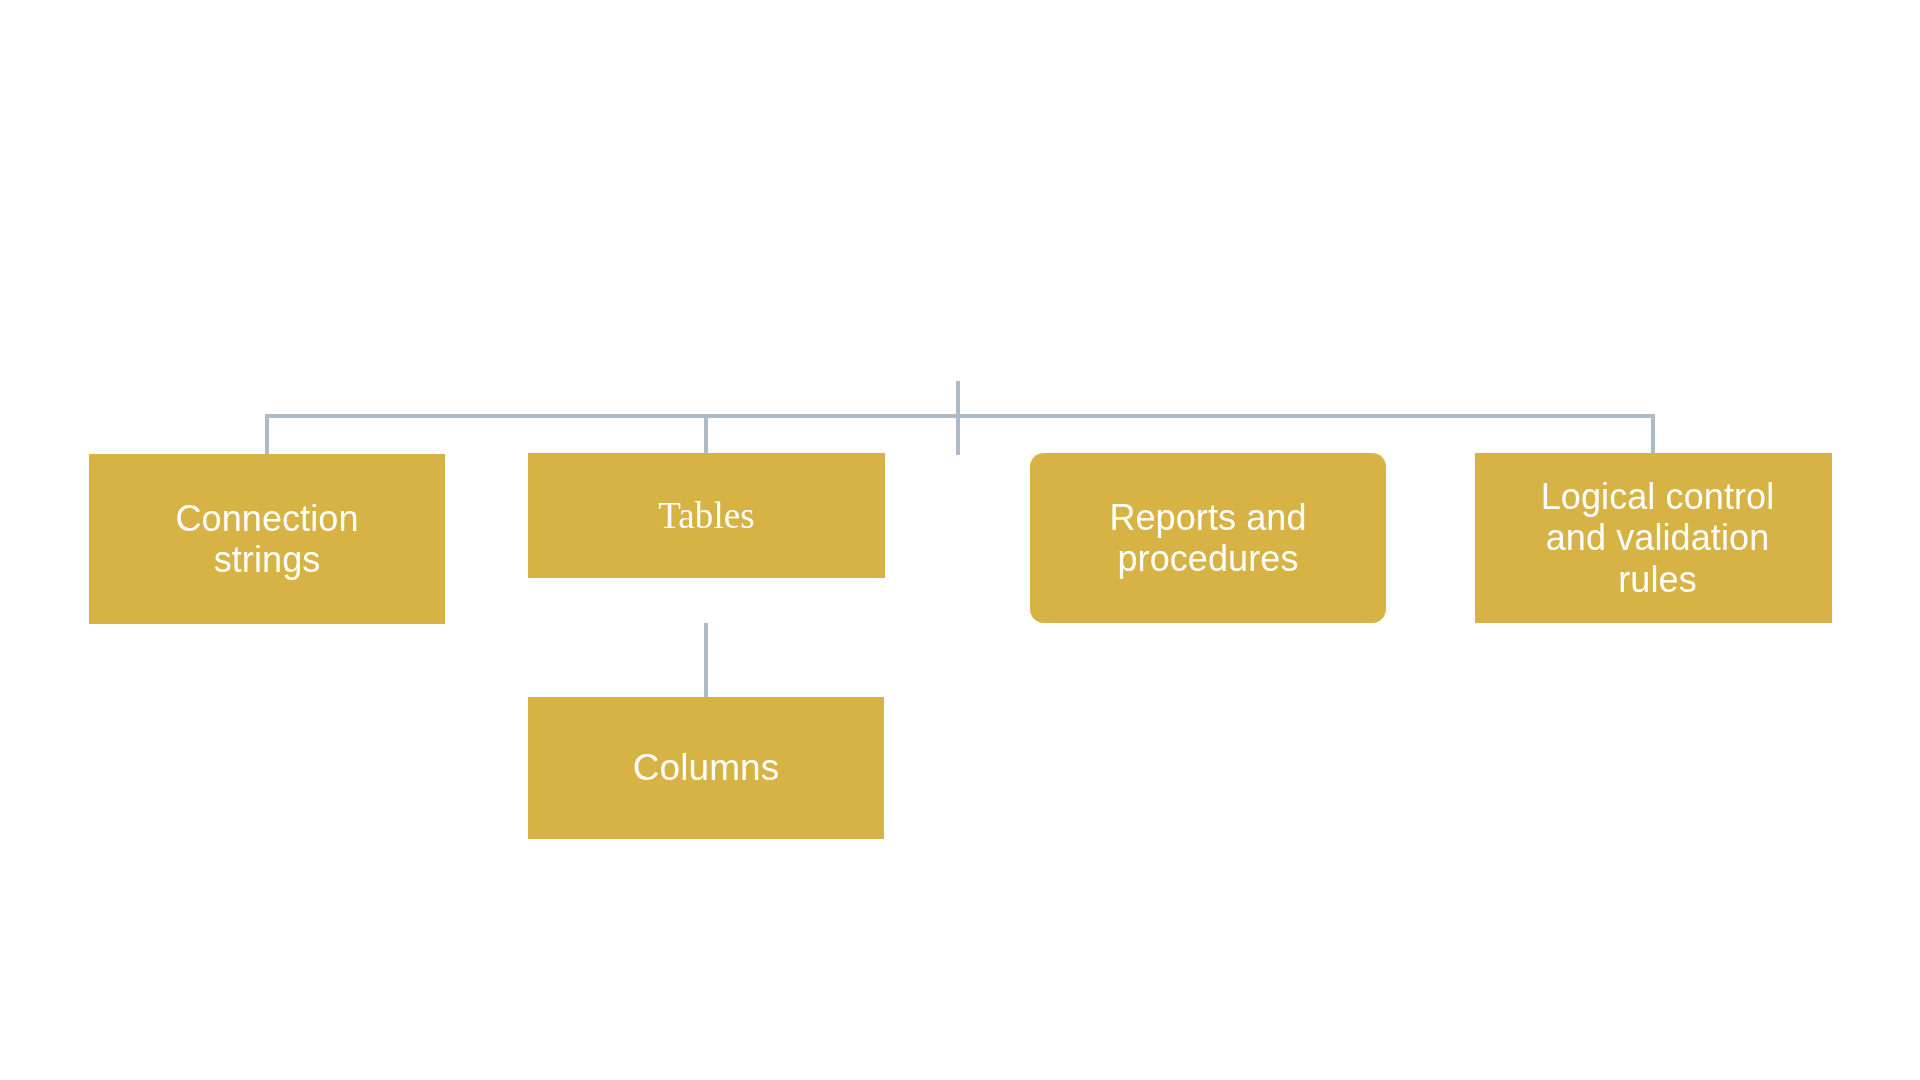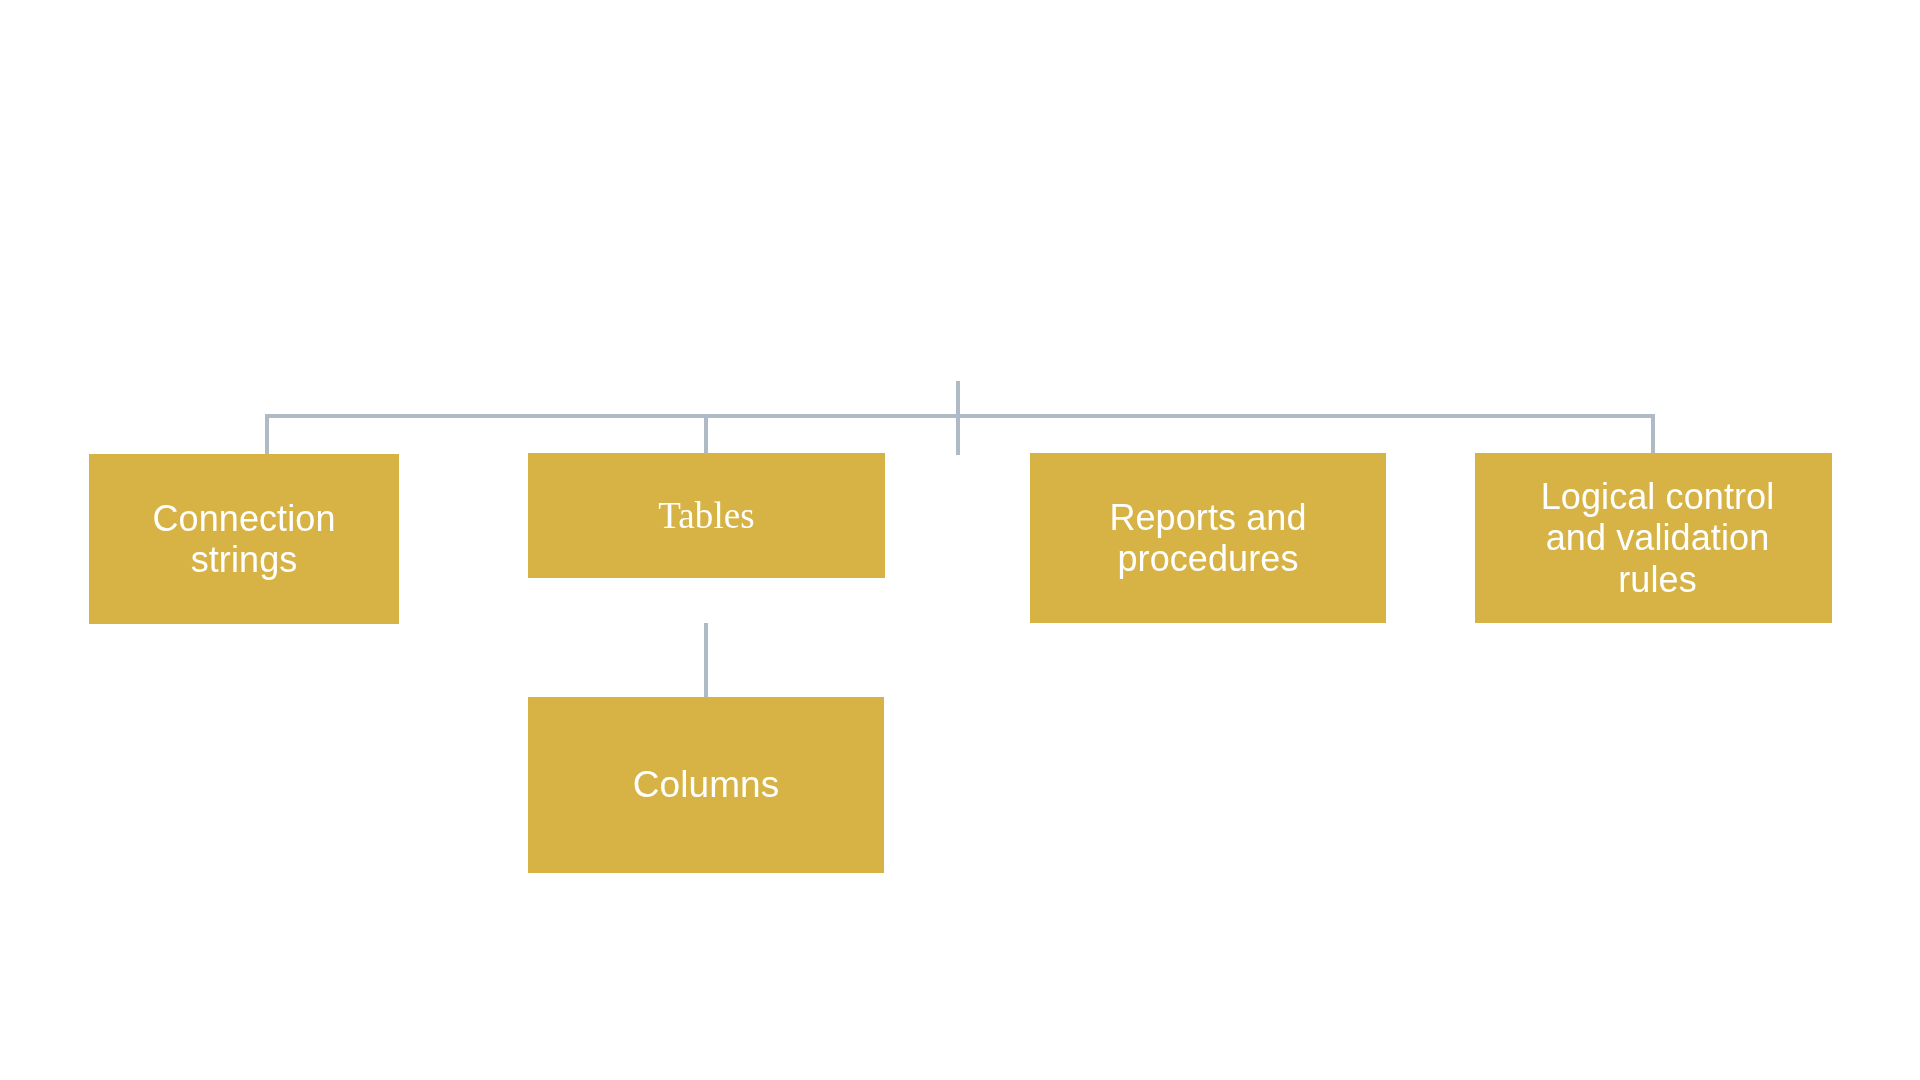--- a/index.html
+++ b/index.html
@@ -75,37 +75,37 @@
     <div class="conn" style="left:704px; top:414px; width:4px; height:41px;"></div>
 
     <div class="conn" style="left:956px; top:414px; width:4px; height:41px;"></div>
 
     <div class="conn" style="left:1651px; top:414px; width:4px; height:41px;"></div>
 
     <div class="conn" style="left:704px; top:623px; width:4px; height:76px;"></div>
   </div>
 
 
-  <div class="node" style="left:89px; top:454px; width:310px; height:170px;">
+  <div class="node" style="left:89px; top:454px; width:356px; height:170px;">
     <span class="node-label multi">Connection
 strings</span>
   </div>
 
   <div class="node" style="left:528px; top:453px; width:357px; height:125px;font-family:Liberation Serif, serif;">
     <span class="node-label">Tables</span>
   </div>
 
-  <div class="node" style="left:1030px; top:453px; width:356px; height:170px;">
+  <div class="node" style="left:1030px; top:453px; width:356px; height:170px;border-radius:14px;">
     <span class="node-label multi">Reports and
 procedures</span>
   </div>
 
   <div class="node" style="left:1475px; top:453px; width:357px; height:170px;padding-left:18px;">
     <span class="node-label multi">Logical control
 and validation
 rules</span>
   </div>
 
-  <div class="node" style="left:528px; top:697px; width:356px; height:176px;">
+  <div class="node" style="left:528px; top:697px; width:356px; height:142px;">
     <span class="node-label">Columns</span>
   </div>
 
 </div>
 
 </body></html>

